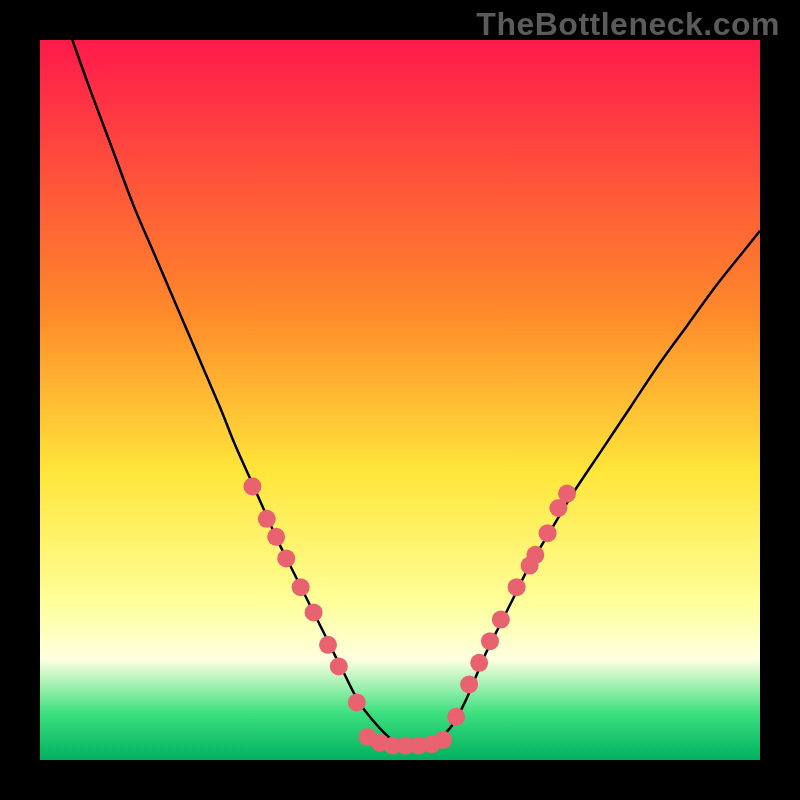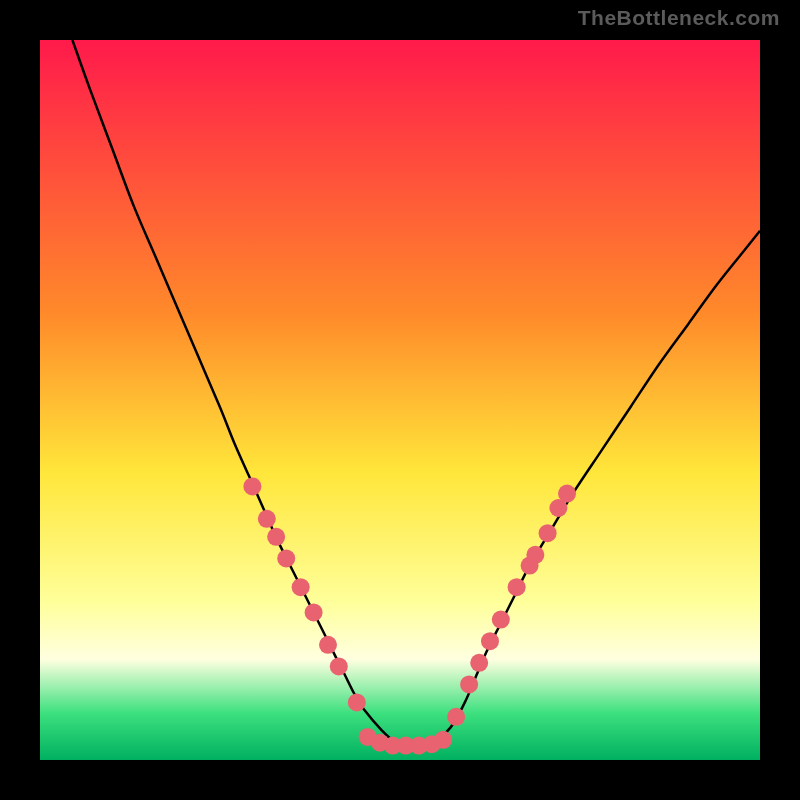--- a/index.html
+++ b/index.html
@@ -23,21 +23,21 @@
     top: 40px;
     width: 720px;
     height: 720px;
     overflow: hidden;
   }
   .watermark {
     position: absolute;
     top: 6px;
     right: 20px;
     color: #5b5b5b;
-    font-size: 21px;
+    font-size: 32px;
     font-weight: 600;
     letter-spacing: 0.5px;
     user-select: none;
   }
   svg { display: block; }
 </style>
 </head>
 <body>
 
 <div class="outer">

